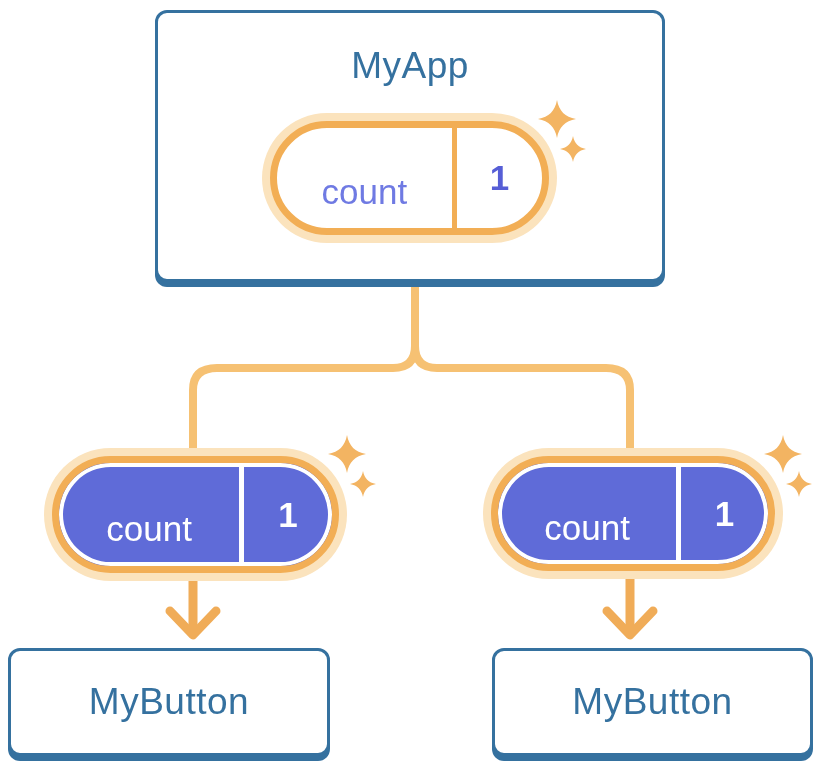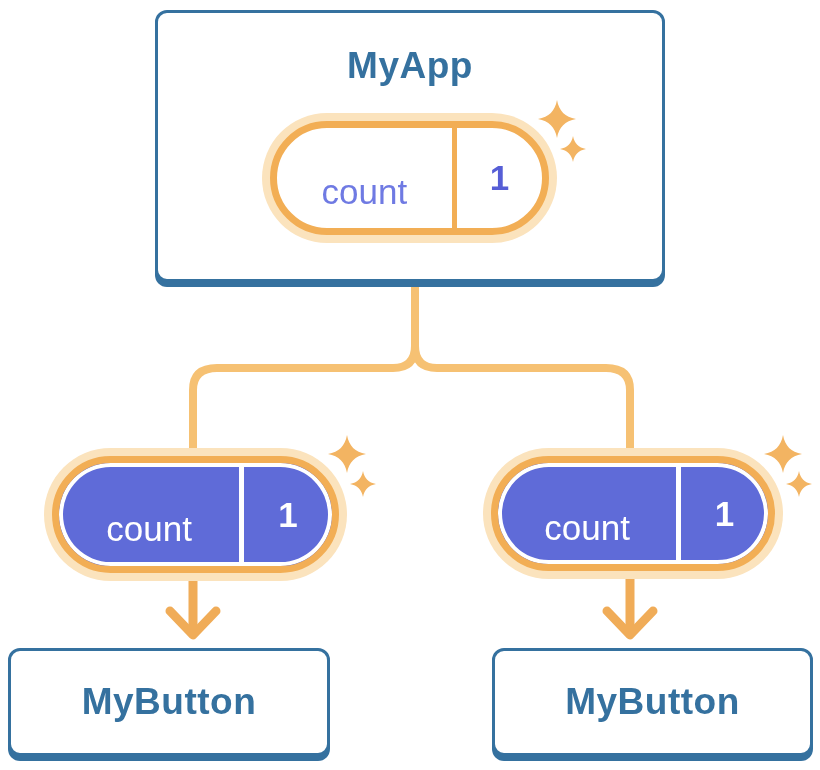--- a/index.html
+++ b/index.html
@@ -9,21 +9,21 @@
   }
   
   #connectors{position:absolute;left:0;top:0;width:820px;height:770px;z-index:0;}
 
   
   .card{
     position:absolute;background:#ffffff;border:3px solid #35719F;border-radius:12px;
     box-shadow:0 5px 0 0 #35719F;box-sizing:border-box;z-index:1;
   }
   .card-title{
-    width:100%;text-align:center;font-size:37px;font-weight:700;color:#35719F;
+    width:100%;text-align:center;font-size:37px;font-weight:400;color:#35719F;
     letter-spacing:.5px;
   }
   #card-myapp{left:155px;top:10px;width:510px;height:272px;}
   #card-myapp .card-title{position:absolute;top:32px;left:0;}
   #card-mybutton-left{left:8px;top:648px;width:322px;height:108px;display:flex;align-items:center;justify-content:center;}
   #card-mybutton-right{left:492px;top:648px;width:321px;height:108px;display:flex;align-items:center;justify-content:center;}
 
   
   .pill{position:absolute;z-index:2;}
   .pill-outer{

